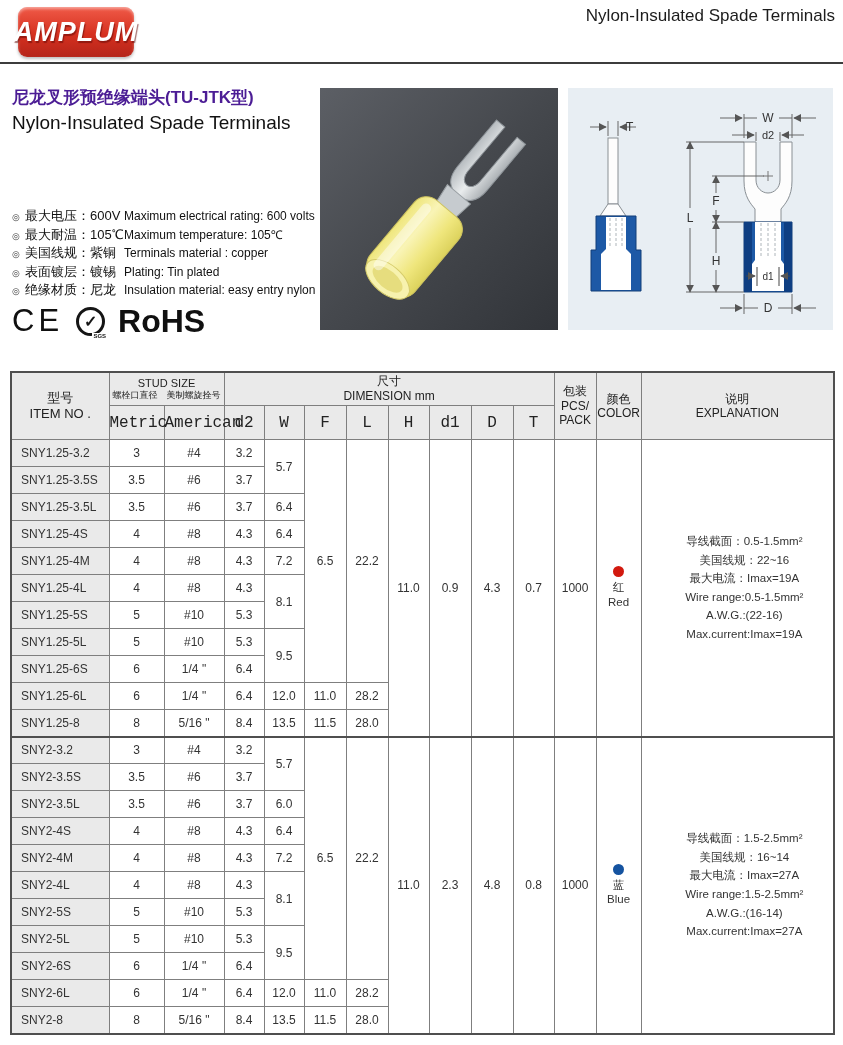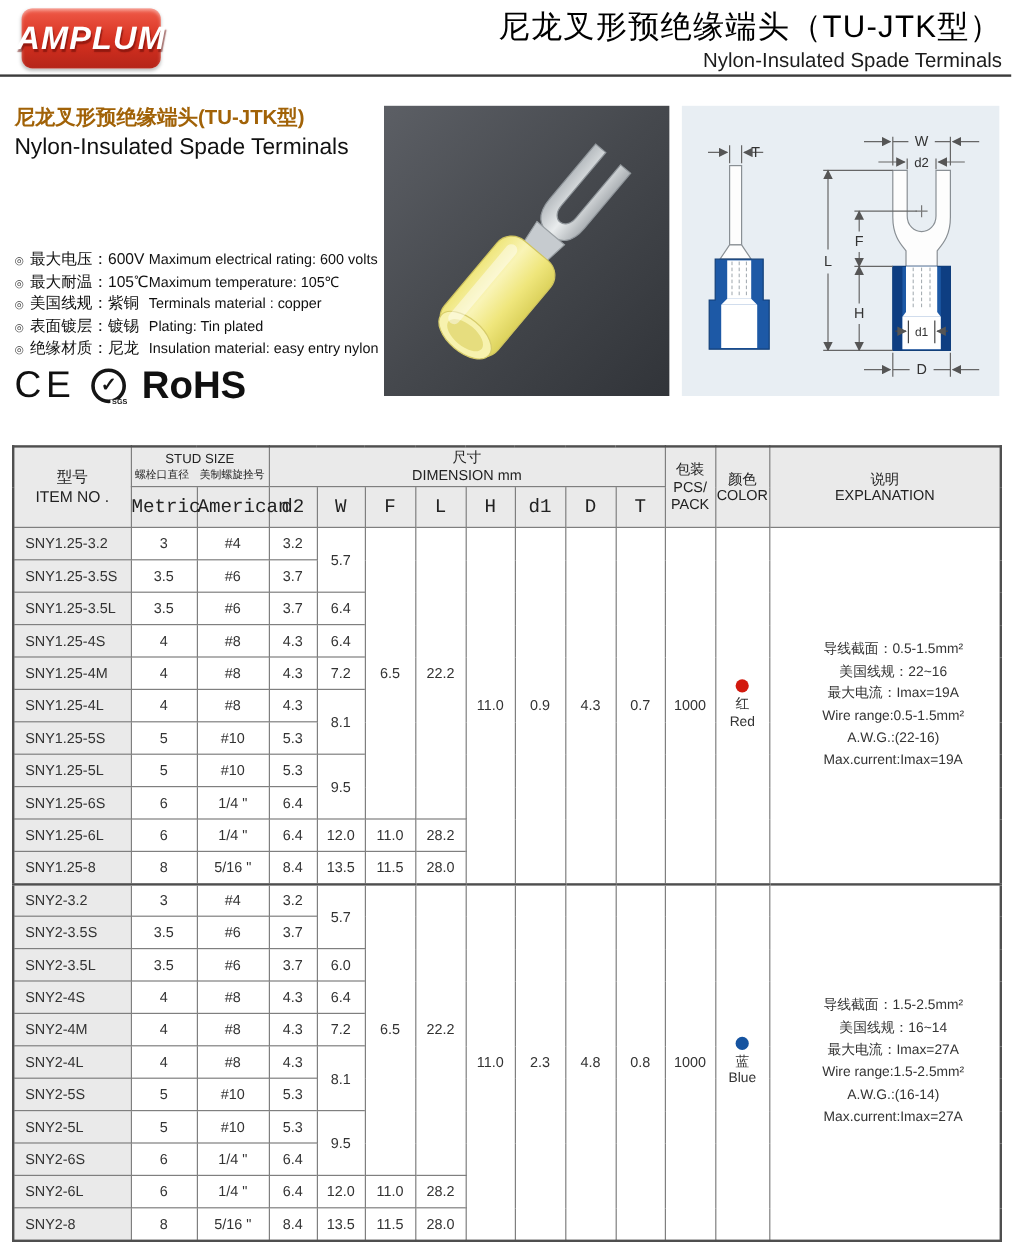--- a/index.html
+++ b/index.html
@@ -15,21 +15,21 @@
           display:flex; align-items:center; justify-content:center; }
   .logo span { color:#fff; font-style:italic; font-weight:bold; font-size:27px; letter-spacing:1px;
                text-shadow:1px 2px 1px rgba(100,10,5,.55); }
   .head-titles { position:absolute; right:8px; top:5px; text-align:right; }
   .h-zh { font-size:26px; color:#000; letter-spacing:1px; }
   .h-en { font-size:17px; color:#1c1c1c; margin-top:1px; }
 
   
   .intro { position:absolute; left:0; top:86px; width:100%; height:262px; }
   .intro-left { position:absolute; left:12px; top:0; width:306px; height:260px; }
-  .p-zh { font-size:17px; font-weight:bold; color:#a16207; }
+  .p-zh { font-size:17px; font-weight:bold; color:#4c1d95; }
   .p-en { font-size:19px; color:#111; margin-top:3px; }
   .specs { position:absolute; left:0; top:121px; list-style:none; width:100%; }
   .specs li { display:flex; align-items:baseline; height:18.5px; white-space:nowrap; }
   .bullet { width:13px; font-size:9px; color:#444; }
   .spec-zh { width:99px; font-size:13px; color:#111; }
   .spec-en { font-size:12px; color:#111; }
   .certs { position:absolute; left:0; top:211px; height:48px; display:flex; align-items:center; gap:13px; }
   .ce { font-size:31px; color:#101010; letter-spacing:4px; }
   .sgs { position:relative; width:29px; height:29px; border:3px solid #151515; border-radius:50%;
          display:flex; align-items:center; justify-content:center; font-weight:bold; font-size:16px; color:#151515; }
@@ -64,21 +64,20 @@
 </head>
 <body>
 
 <div class="page">
 
   <div class="hdr">
     <div class="logo">
       <span>AMPLUM</span>
     </div>
     <div class="head-titles">
-      <div class="h-zh">尼龙叉形预绝缘端头（TU-JTK型）</div>
       <div class="h-en">Nylon-Insulated Spade Terminals</div>
     </div>
   </div>
 
   <div class="intro">
     <div class="intro-left">
       <div class="p-zh">尼龙叉形预绝缘端头(TU-JTK型)</div>
       <div class="p-en">Nylon-Insulated Spade Terminals</div>
       <ul class="specs">
         <li>

